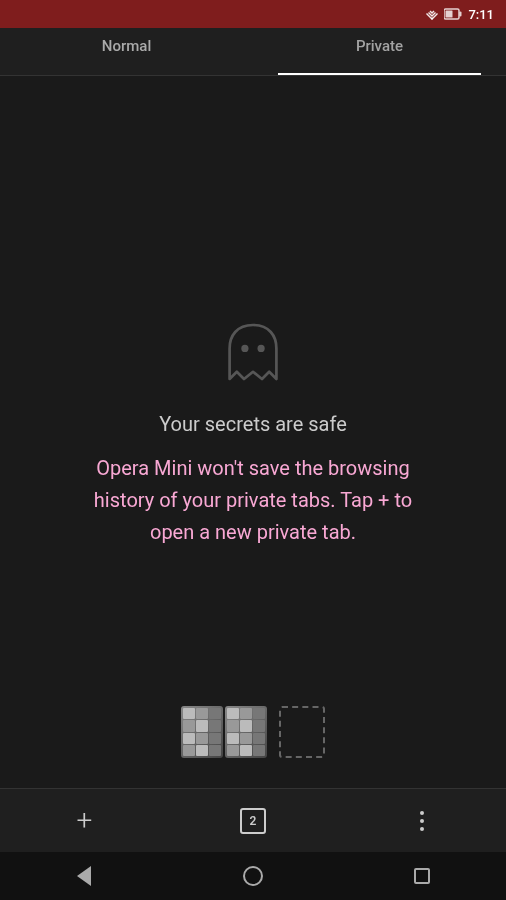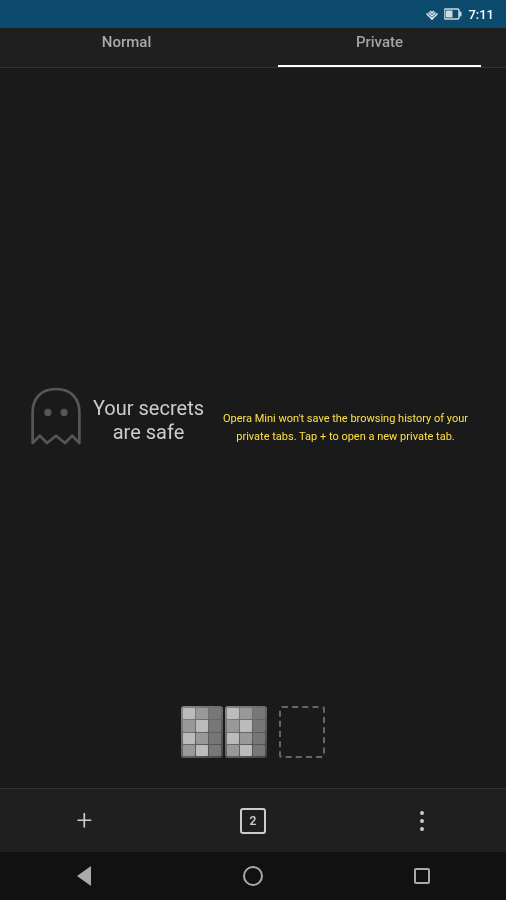--- a/index.html
+++ b/index.html
@@ -15,21 +15,21 @@
       font-family: 'Roboto', Arial, sans-serif;
       color: #ffffff;
       overflow: hidden;
       display: flex;
       flex-direction: column;
     }
 
     
     .status-bar {
       height: 28px;
-      background: #0c4a6e;
+      background: #7f1d1d;
       display: flex;
       align-items: center;
       justify-content: flex-end;
       padding: 0 12px;
       flex-shrink: 0;
     }
 
     .status-bar-time {
       color: #ffffff;
       font-size: 13px;
@@ -38,21 +38,21 @@
 
     .status-icons {
       display: flex;
       align-items: center;
       gap: 4px;
       margin-right: 6px;
     }
 
     
     .tab-bar {
-      height: 40px;
+      height: 48px;
       background: #1f1f1f;
       display: flex;
       align-items: flex-end;
       flex-shrink: 0;
       border-bottom: 1px solid #333;
     }
 
     .tab-item {
       flex: 1;
       display: flex;
@@ -81,20 +81,21 @@
     }
 
     .tab-item.active .tab-label {
       color: #a3a3a3;
     }
 
     
     .main-content {
       flex: 1;
       display: flex;
+      flex-direction: column;
       align-items: center;
       justify-content: center;
       padding: 20px;
       position: relative;
     }
 
     
     .ghost-icon {
       margin-bottom: 20px;
     }
@@ -107,22 +108,22 @@
 
     .secret-title {
       font-size: 20px;
       font-weight: 400;
       color: #cccccc;
       margin-bottom: 16px;
       text-align: center;
     }
 
     .secret-desc {
-      font-size: 11px;
-      color: #fde047;
+      font-size: 20px;
+      color: #f9a8d4;
       text-align: center;
       line-height: 1.6;
       max-width: 320px;
     }
 
     
     .thumbnails-area {
       position: absolute;
       bottom: 30px;
       left: 0;

